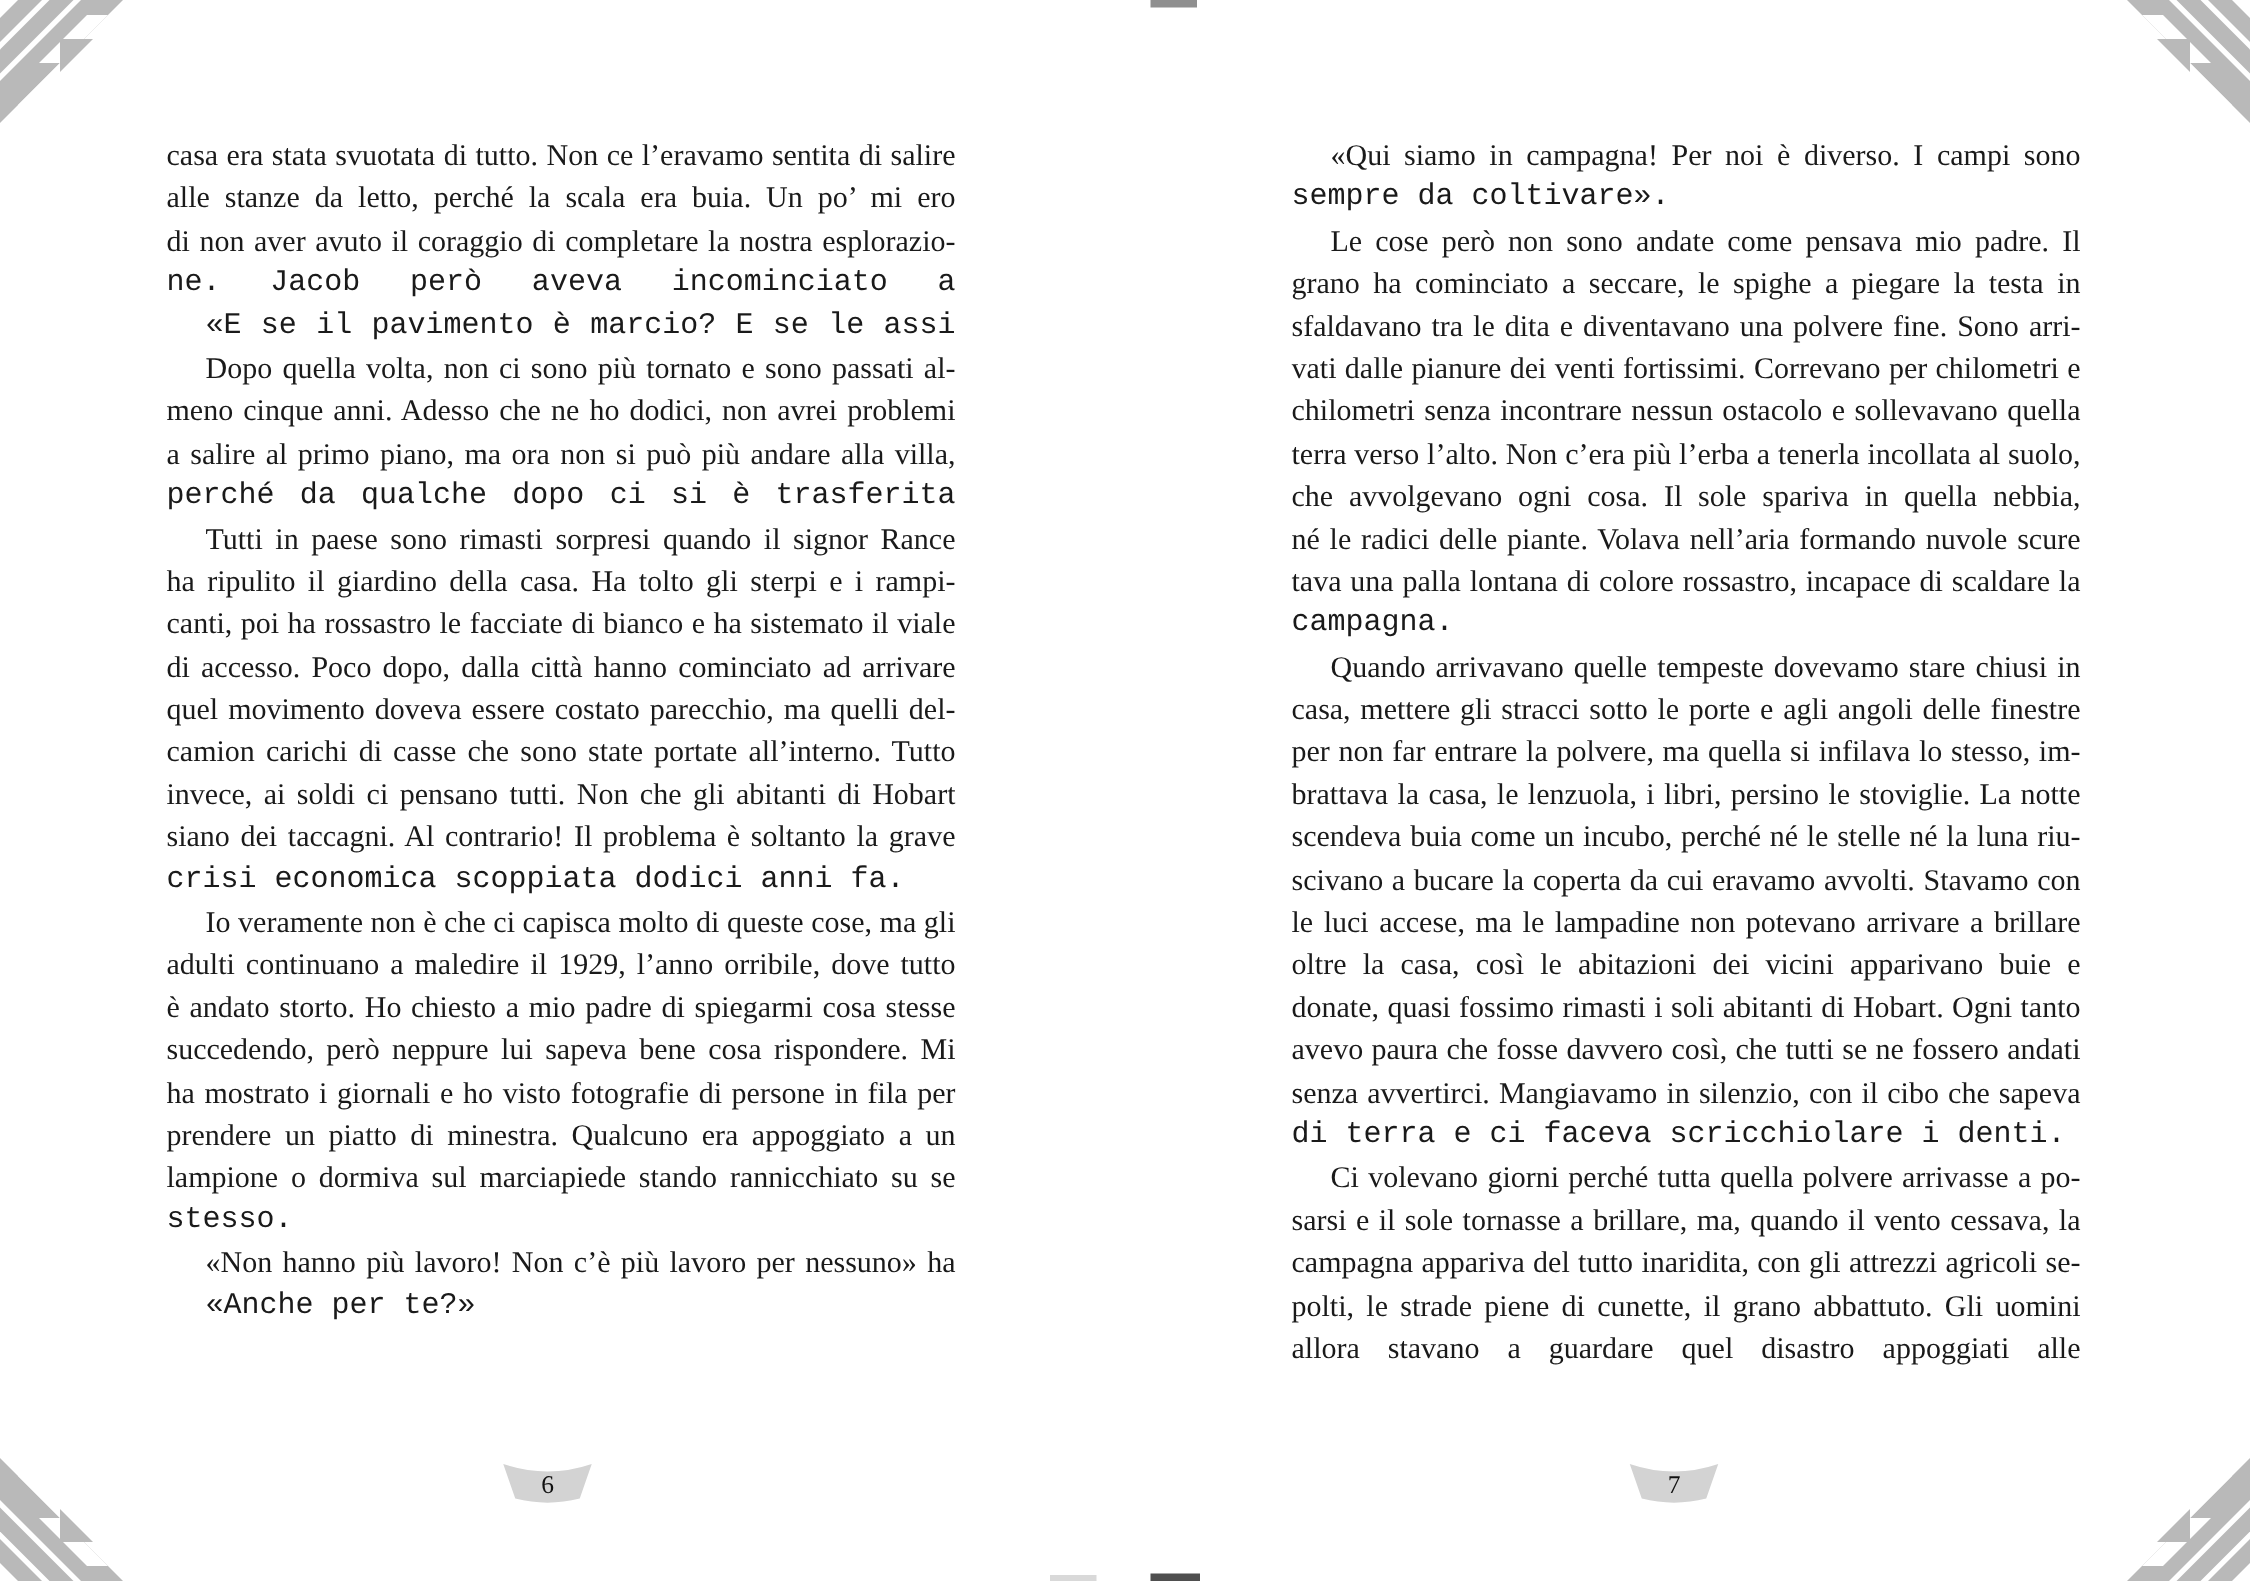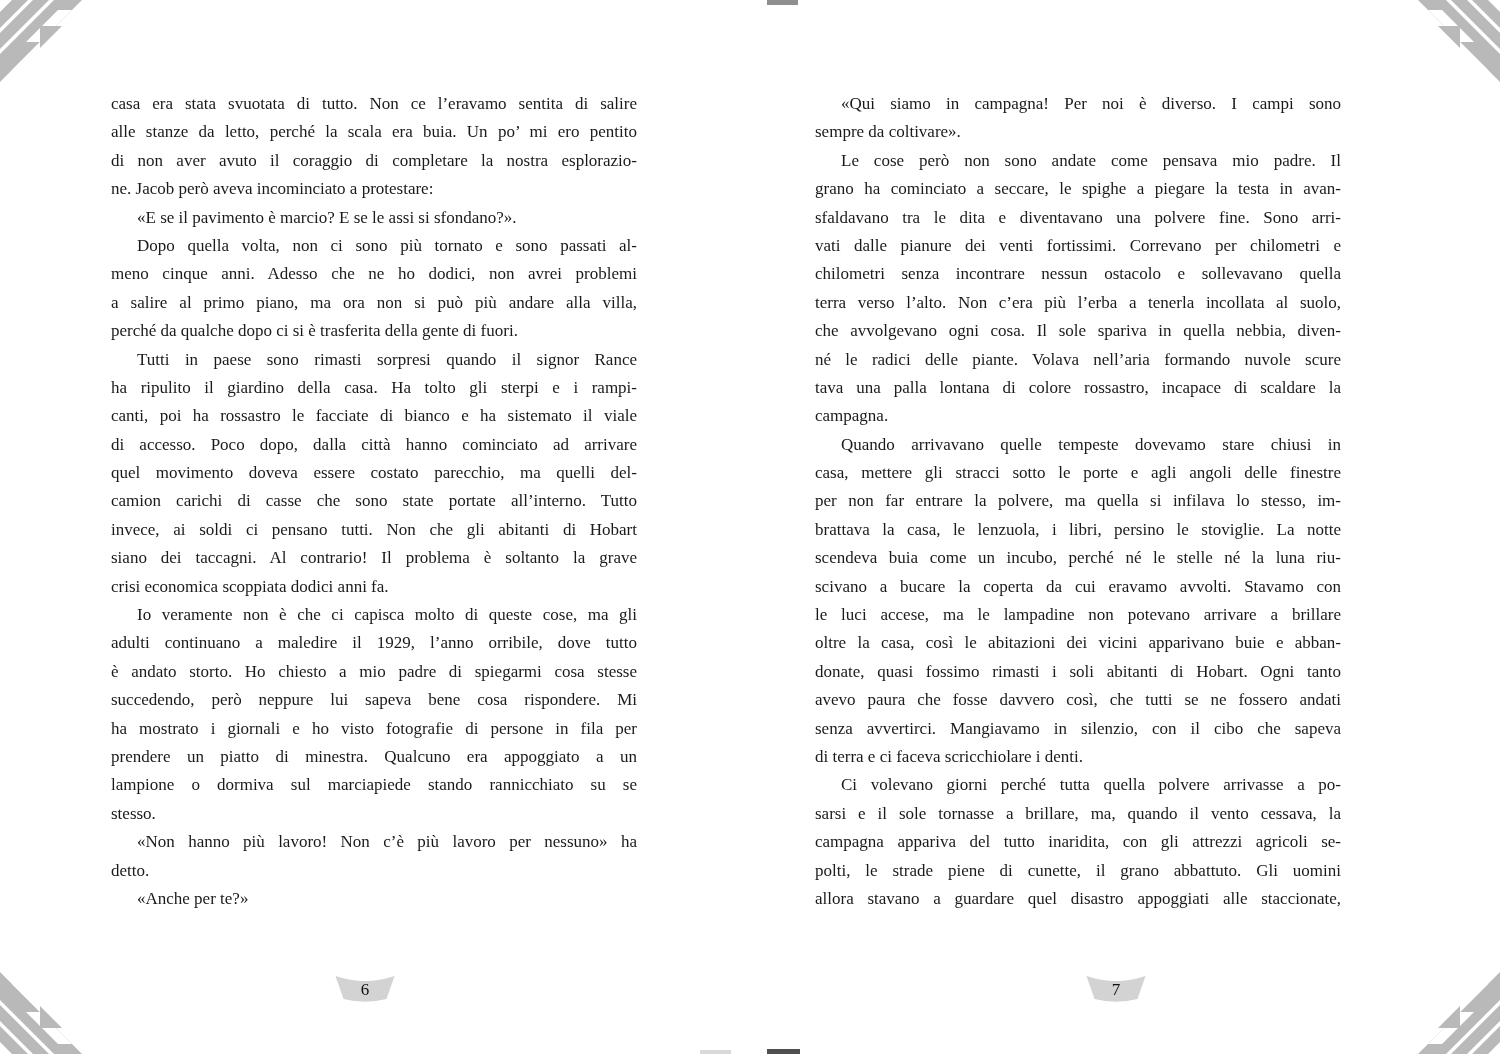--- a/index.html
+++ b/index.html
@@ -38,34 +38,34 @@
   .bar-bot-l  { left: 700px; top: 1050px; width: 31px; height: 4px; background: #d9d9d9; }
   .bar-bot-r  { left: 767px; top: 1049px; width: 33px; height: 5px; background: #4f4f4f; }
 
   
   .page-text {
     position: absolute;
     top: 90px;
     width: 526px;
   }
   .page-text.left  { left: 111px; }
-  .page-text.right { left: 815px; }
+  .page-text.right { left: 861px; }
 
   .line {
     height: 28.4px;
     line-height: 28.4px;
-    font-size: 17px;
+    font-size: 20px;
     letter-spacing: 0px;
     text-align: justify;
     text-align-last: justify;
     overflow: hidden;
     white-space: normal;
   }
   .line.indent { padding-left: 26px; }
-  .line.end { text-align-last: left; }
+  .line.end { text-align-last: left; font-family: Liberation Mono, monospace; }
 
   
   .page-tab {
     position: absolute;
     top: 973px;
     width: 60px;
     height: 30px;
   }
   .page-tab.left  { left: 335px; }
   .page-tab.right { left: 1086px; }
@@ -171,21 +171,20 @@
       <div class="line end">crisi economica scoppiata dodici anni fa.</div>
       <div class="line indent">Io veramente non è che ci capisca molto di queste cose, ma gli</div>
       <div class="line">adulti continuano a maledire il 1929, l’anno orribile, dove tutto</div>
       <div class="line">è andato storto. Ho chiesto a mio padre di spiegarmi cosa stesse</div>
       <div class="line">succedendo, però neppure lui sapeva bene cosa rispondere. Mi</div>
       <div class="line">ha mostrato i giornali e ho visto fotografie di persone in fila per</div>
       <div class="line">prendere un piatto di minestra. Qualcuno era appoggiato a un</div>
       <div class="line">lampione o dormiva sul marciapiede stando rannicchiato su se</div>
       <div class="line end">stesso.</div>
       <div class="line indent">«Non hanno più lavoro! Non c’è più lavoro per nessuno» ha</div>
-      <div class="line end">detto.</div>
       <div class="line indent end">«Anche per te?»</div>
     </div>
 
   <div class="page-text right">
       <div class="line indent">«Qui siamo in campagna! Per noi è diverso. I campi sono</div>
       <div class="line end">sempre da coltivare».</div>
       <div class="line indent">Le cose però non sono andate come pensava mio padre. Il</div>
       <div class="line">grano ha cominciato a seccare, le spighe a piegare la testa in avan-</div>
       <div class="line">sfaldavano tra le dita e diventavano una polvere fine. Sono arri-</div>
       <div class="line">vati dalle pianure dei venti fortissimi. Correvano per chilometri e</div>

